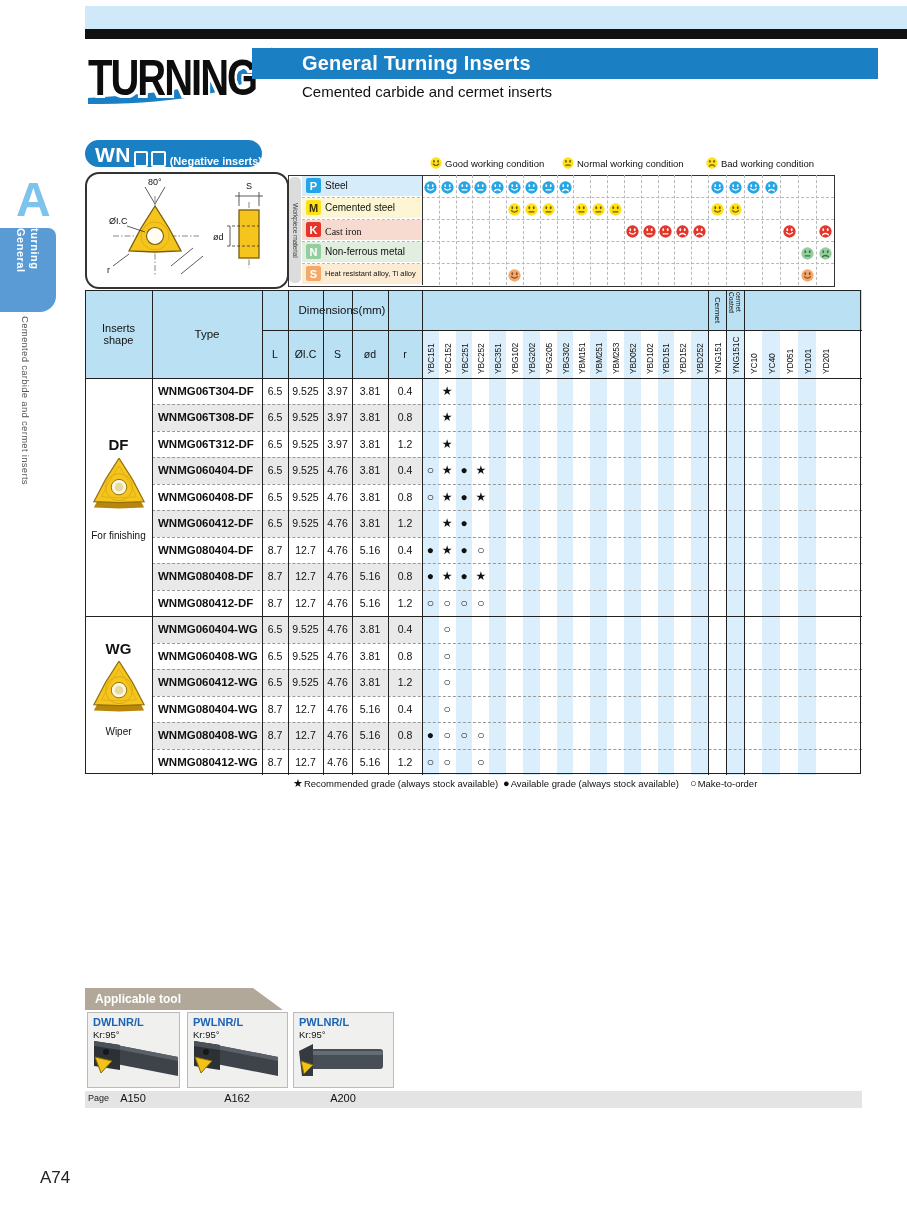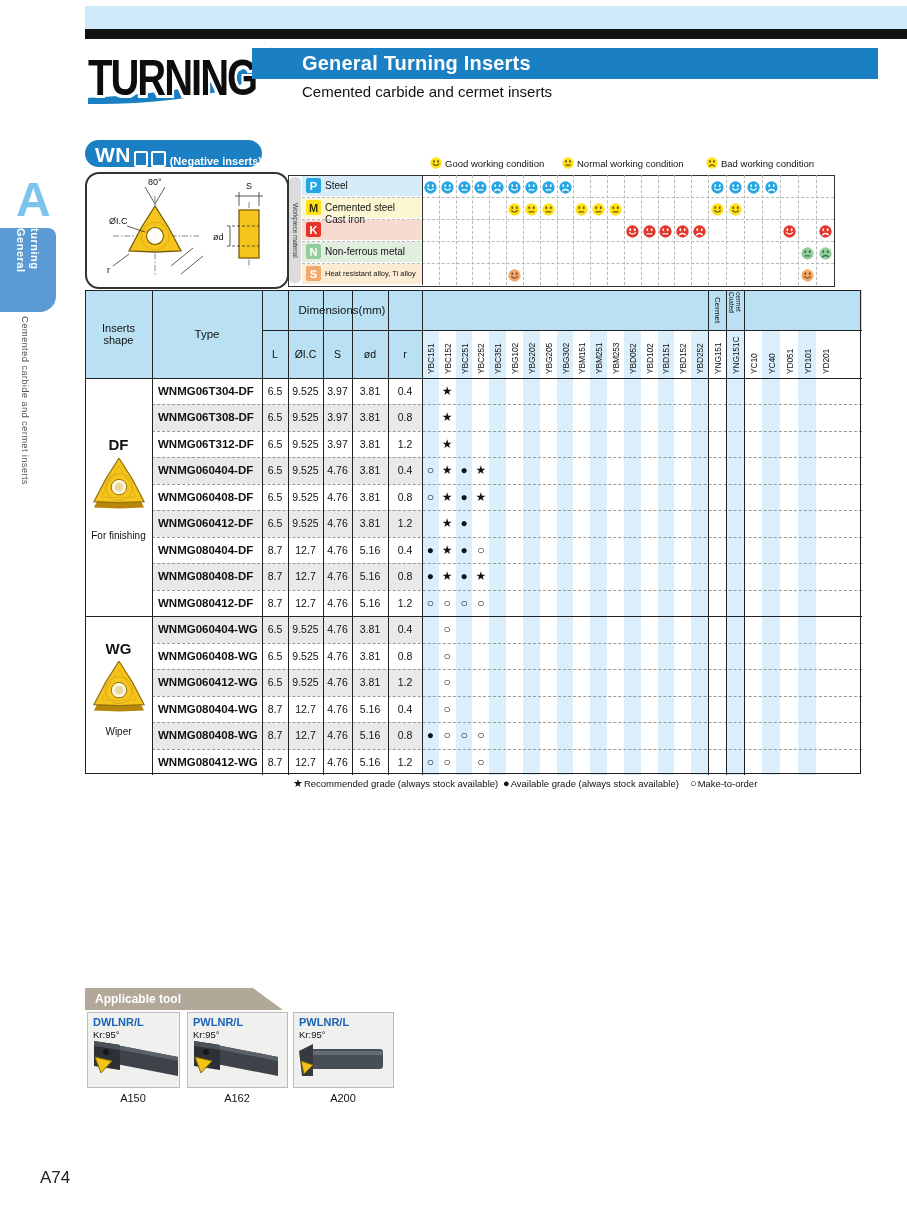--- a/index.html
+++ b/index.html
@@ -142,35 +142,38 @@
     <span class="mtxt">Available grade (always stock available)</span>
   </div>
   <div class="mgroup" style="left:690px">
     <span class="msym">○</span>
     <span class="mtxt">Make-to-order</span>
   </div>
 
   <div class="tooltab">
     <span>Applicable tool</span>
   </div>
+  <div class="pagestrip">
+    <span class="pglbl">Page</span>
+  </div>
 
   <div class="pageno">A74</div>
 <div style="position: absolute; left: 288px; top: 175px; width: 545px; height: 110px; border: 1px solid rgb(51, 51, 51); background: rgb(255, 255, 255);"></div>
     <div style="position: absolute; left: 289px; top: 177px; width: 12px; height: 106px; background: rgb(220, 220, 220); border-radius: 5px; display: flex; align-items: center; justify-content: center;">
       <span class="vtext" style="font-size:7px;color:#444;letter-spacing:-.3px">Workpiece material</span>
     </div>
     <div style="position: absolute; left: 302px; top: 176px; width: 120px; height: 20px; background: rgb(214, 236, 250);"></div>
     <div style="position: absolute; left: 306px; top: 178px; width: 15px; height: 15px; background: rgb(37, 165, 227); color: rgb(255, 255, 255); font-weight: bold; font-size: 11px; display: flex; align-items: center; justify-content: center; border-radius: 2px;">P</div>
     <div style="position: absolute; left: 325px; top: 175px; height: 22px; line-height: 22px; font-size: 10px; white-space: nowrap;">Steel</div>
     <div style="position: absolute; left: 302px; top: 198px; width: 120px; height: 20px; background: rgb(252, 246, 210);"></div>
     <div style="position: absolute; left: 306px; top: 200px; width: 15px; height: 15px; background: rgb(255, 225, 26); color: rgb(58, 48, 0); font-weight: bold; font-size: 11px; display: flex; align-items: center; justify-content: center; border-radius: 2px;">M</div>
     <div style="position: absolute; left: 325px; top: 197px; height: 22px; line-height: 22px; font-size: 10px; white-space: nowrap;">Cemented steel</div>
     <div style="position: absolute; left: 302px; top: 220px; width: 120px; height: 20px; background: rgb(248, 219, 208);"></div>
     <div style="position: absolute; left: 306px; top: 222px; width: 15px; height: 15px; background: rgb(229, 53, 43); color: rgb(255, 255, 255); font-weight: bold; font-size: 11px; display: flex; align-items: center; justify-content: center; border-radius: 2px;">K</div>
-    <div style="position: absolute; left: 325px; top: 209px; height: 22px; line-height: 22px; font-size: 10px; white-space: nowrap;">Cast iron</div>
+    <div style="position: absolute; left: 325px; top: 221px; height: 22px; line-height: 22px; font-size: 10px; white-space: nowrap; font-family: Liberation Serif, serif;">Cast iron</div>
     <div style="position: absolute; left: 302px; top: 242px; width: 120px; height: 20px; background: rgb(226, 239, 224);"></div>
     <div style="position: absolute; left: 306px; top: 244px; width: 15px; height: 15px; background: rgb(147, 207, 158); color: rgb(255, 255, 255); font-weight: bold; font-size: 11px; display: flex; align-items: center; justify-content: center; border-radius: 2px;">N</div>
     <div style="position: absolute; left: 325px; top: 241px; height: 22px; line-height: 22px; font-size: 10px; white-space: nowrap;">Non-ferrous metal</div>
     <div style="position: absolute; left: 302px; top: 264px; width: 120px; height: 20px; background: rgb(253, 236, 212);"></div>
     <div style="position: absolute; left: 306px; top: 266px; width: 15px; height: 15px; background: rgb(242, 169, 105); color: rgb(255, 255, 255); font-weight: bold; font-size: 11px; display: flex; align-items: center; justify-content: center; border-radius: 2px;">S</div>
     <div style="position: absolute; left: 325px; top: 263px; height: 22px; line-height: 22px; font-size: 7.5px; white-space: nowrap;">Heat resistant alloy, Ti alloy</div>
     <div style="position: absolute; left: 438.824px; top: 175px; width: 0px; height: 110px; border-left: 1px dashed rgb(184, 184, 184);"></div>
     <div style="position: absolute; left: 455.647px; top: 175px; width: 0px; height: 110px; border-left: 1px dashed rgb(184, 184, 184);"></div>
     <div style="position: absolute; left: 472.471px; top: 175px; width: 0px; height: 110px; border-left: 1px dashed rgb(184, 184, 184);"></div>
     <div style="position: absolute; left: 489.294px; top: 175px; width: 0px; height: 110px; border-left: 1px dashed rgb(184, 184, 184);"></div>

